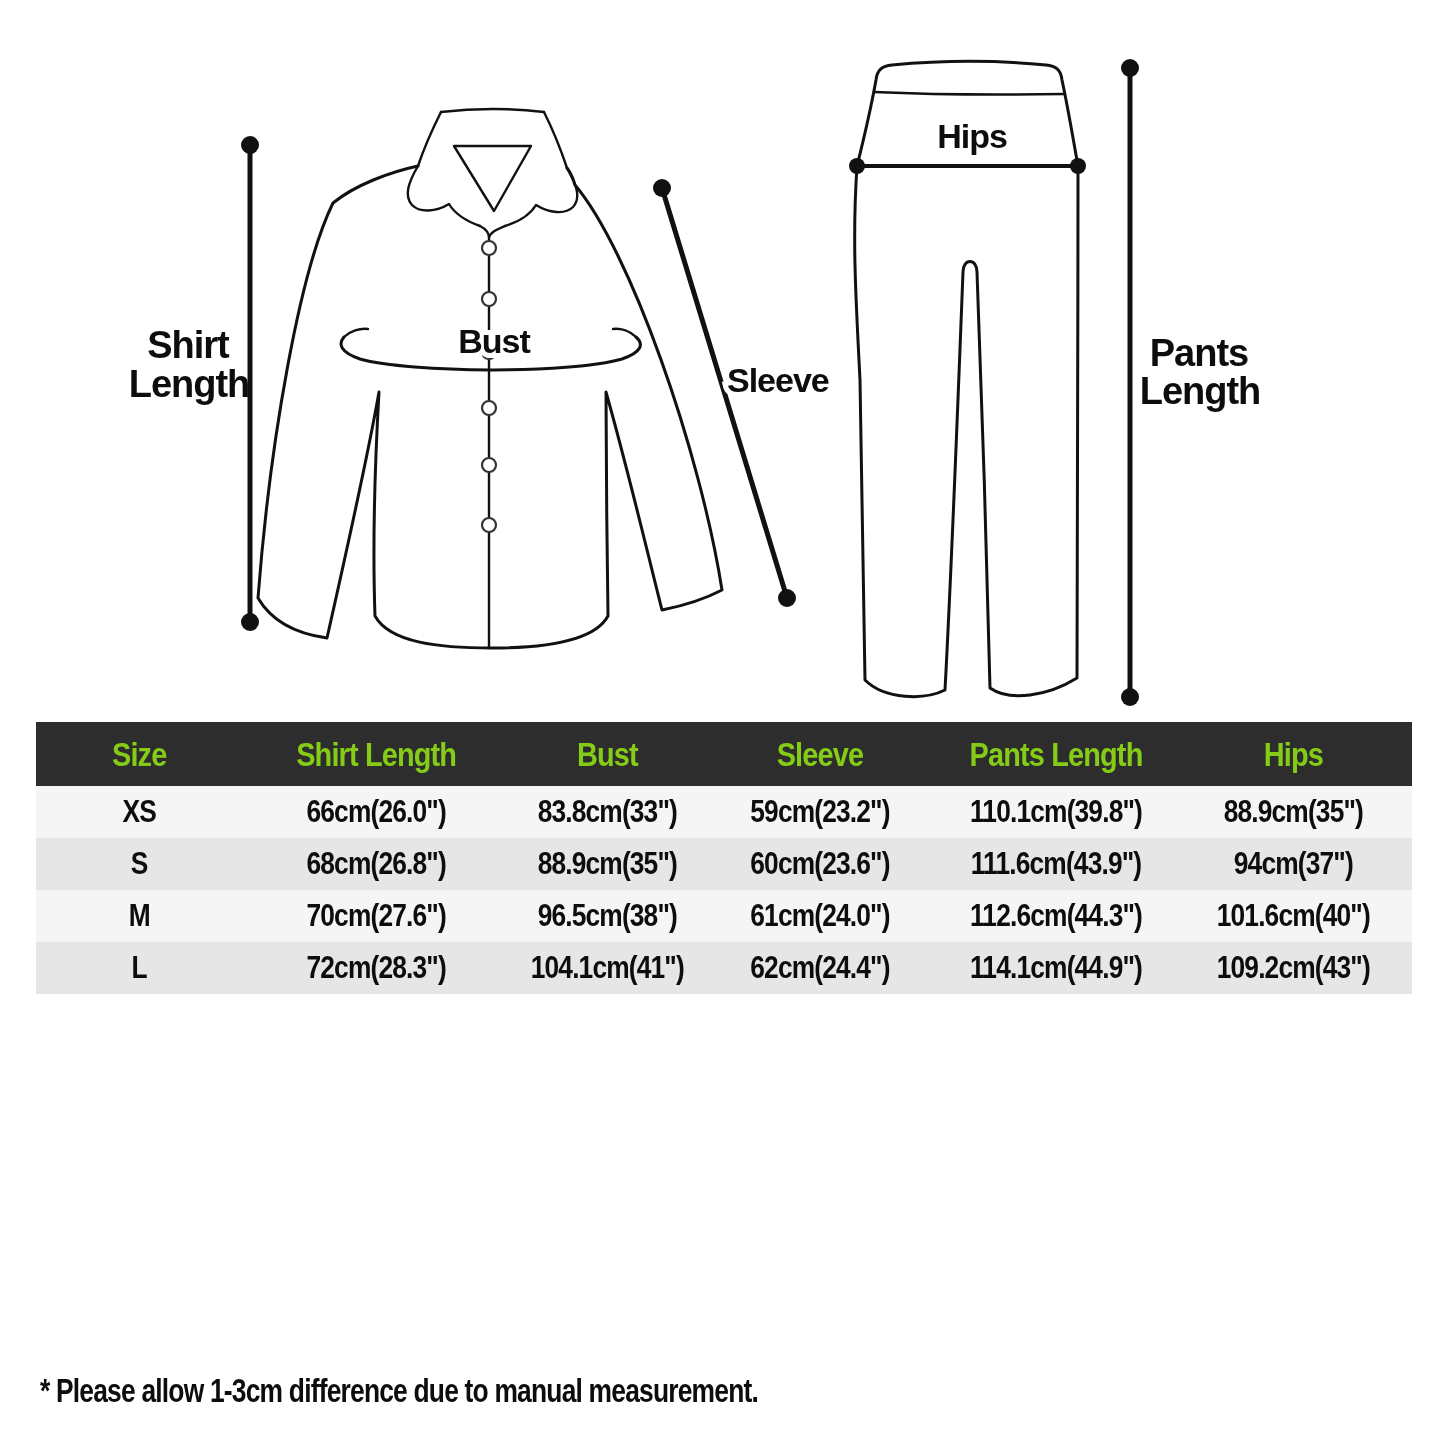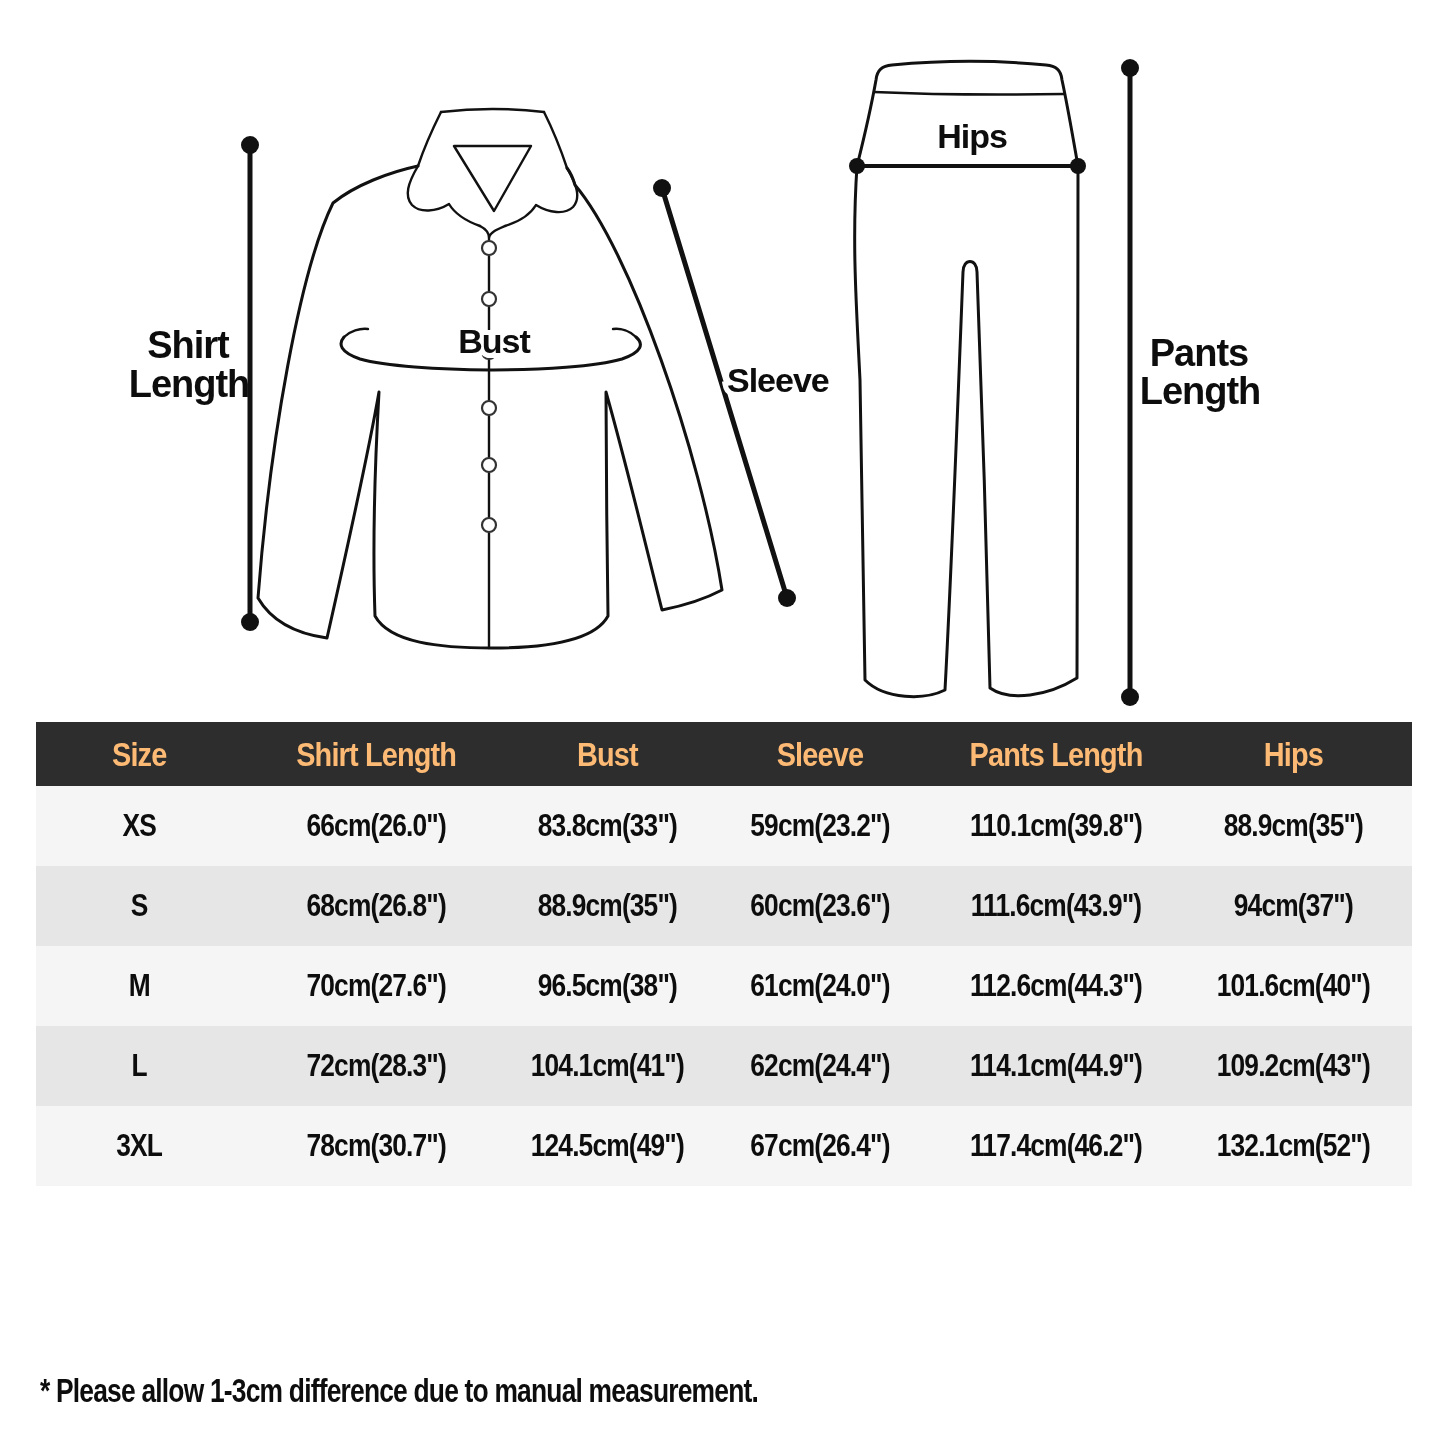--- a/index.html
+++ b/index.html
@@ -14,22 +14,22 @@
   .measure { stroke:#111; stroke-width:5; stroke-linecap:round; }
   .measure-thin { stroke:#111; stroke-width:4; stroke-linecap:round; }
   .dot { fill:#111; }
   .btn { fill:#fff; stroke:#333; stroke-width:2.2; }
   .lbl     { font-family:"Liberation Sans",sans-serif; font-weight:bold; font-size:38px; fill:#0d0d0d; letter-spacing:-1px; }
   .lbl-sm  { font-family:"Liberation Sans",sans-serif; font-weight:bold; font-size:34px; fill:#0d0d0d; letter-spacing:-1px; }
   .halo { paint-order:stroke; stroke:#ffffff; stroke-width:10; }
   
   .size-table { position:absolute; left:36px; top:722px; width:1376px; }
   .tr { display:grid; grid-template-columns:15% 19.5% 14% 17% 17.3% 17.2%; align-items:center; }
-  .t-header { height:64px; background:#2d2d2d; color:#fdba74; }
-  .t-row { height:80px; }
+  .t-header { height:64px; background:#2d2d2d; color:#84cc16; }
+  .t-row { height:52px; }
   .t-row.light { background:#f5f5f5; }
   .t-row.dark  { background:#e6e6e6; }
   .th, .td {
     text-align:center; font-weight:bold; white-space:nowrap;
     transform:scaleX(.85); transform-origin:50% 50%; letter-spacing:-1px;
   }
   .th { font-size:34px; }
   .td { font-size:31px; }
   
   .note {
@@ -178,24 +178,16 @@
       <div class="td">101.6cm(40")</div>
     </div>
     <div class="tr t-row dark">
       <div class="td">L</div>
       <div class="td">72cm(28.3")</div>
       <div class="td">104.1cm(41")</div>
       <div class="td">62cm(24.4")</div>
       <div class="td">114.1cm(44.9")</div>
       <div class="td">109.2cm(43")</div>
     </div>
-    <div class="tr t-row light">
-      <div class="td">3XL</div>
-      <div class="td">78cm(30.7")</div>
-      <div class="td">124.5cm(49")</div>
-      <div class="td">67cm(26.4")</div>
-      <div class="td">117.4cm(46.2")</div>
-      <div class="td">132.1cm(52")</div>
-    </div>
   </div>
 
   <div class="note">* Please allow 1-3cm difference due to manual measurement.</div>
 </div>
 
 </body></html>

